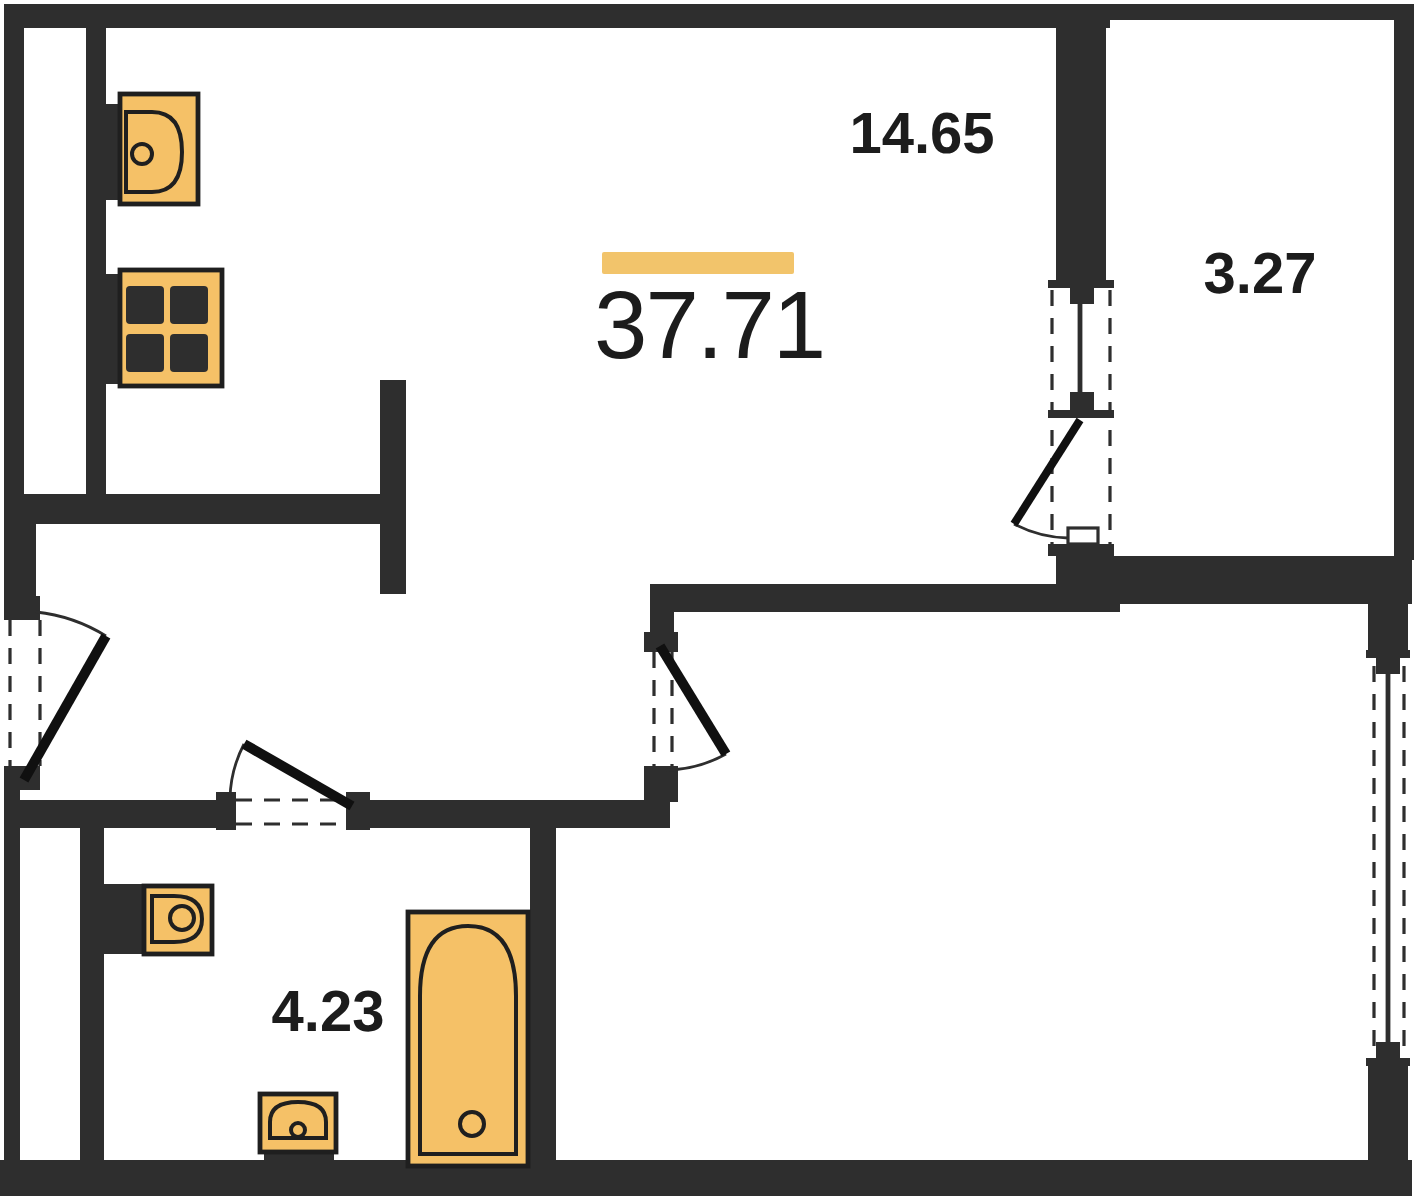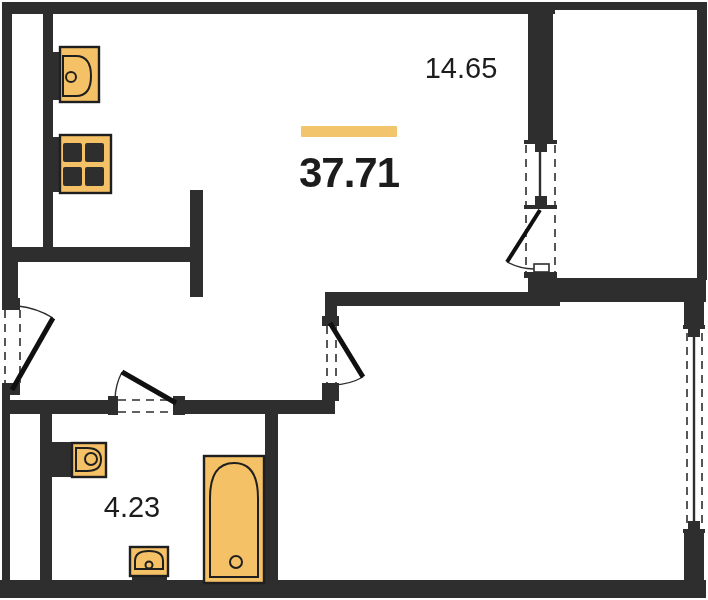--- a/index.html
+++ b/index.html
@@ -17,26 +17,26 @@
   .leaf4{stroke:#101010;stroke-width:4;}
   .arc{stroke:#2e2e2e;stroke-width:1.4;fill:none;}
   .fx{fill:var(--fixture-fill,#f5c167);stroke:var(--fixture-stroke,#1f1f1f);stroke-width:2.4;}
   .fi{fill:none;stroke:var(--fixture-stroke,#1f1f1f);stroke-width:2;}
   .fd{fill:var(--wall,#2e2e2e);}
   .glass{stroke:var(--wall,#2e2e2e);stroke-width:2.4;}
   .wout{fill:#fff;stroke:var(--wall,#2e2e2e);stroke-width:1.6;}
   
   .area-label{
     position:absolute;transform:translate(-50%,-50%);
-    font-size:29px;color:var(--text,#1c1c1c);white-space:nowrap;
+    font-size:29px;color:var(--text,#1c1c1c);white-space:nowrap;font-weight:bold;
   }
   .total{position:absolute;left:297px;top:126px;width:104px;text-align:center;}
   .total .bar{width:96px;height:11px;margin:0 auto;background:var(--accent-bar,#f2c46b);border-radius:1px;}
   .total .value{
-    font-size:42px;font-weight:bold;line-height:1.05;margin-top:14px;
+    font-size:48px;font-weight:normal;line-height:1.05;margin-top:2px;
     letter-spacing:-1px;color:var(--text,#1c1c1c);
   }
 </style>
 </head>
 <body>
 
 <div class="plan">
   <svg width="708" height="600" viewBox="0 0 708 600">
 
     <g>
@@ -153,22 +153,23 @@
 
     <g>
       <rect class="fx" x="204" y="456" width="60" height="127"></rect>
       <path class="fi" d="M210,577 L210,498 Q210,463 234,463 Q258,463 258,498 L258,577 Z"></path>
       <circle class="fi" cx="236" cy="562" r="6"></circle>
     </g>
   </svg>
 
   <div class="area-label" style="left:461px;top:68px">14.65</div>
 
+  <div class="area-label" style="left:630px;top:138px">3.27</div>
 
 
 
-  <div class="area-label" style="left:132px;top:507px">4.23</div>
+  <div class="area-label" style="left:164px;top:507px">4.23</div>
 
   <div class="total">
     <div class="bar"></div>
     <div class="value">37.71</div>
   </div>
 </div>
 
 </body></html>

